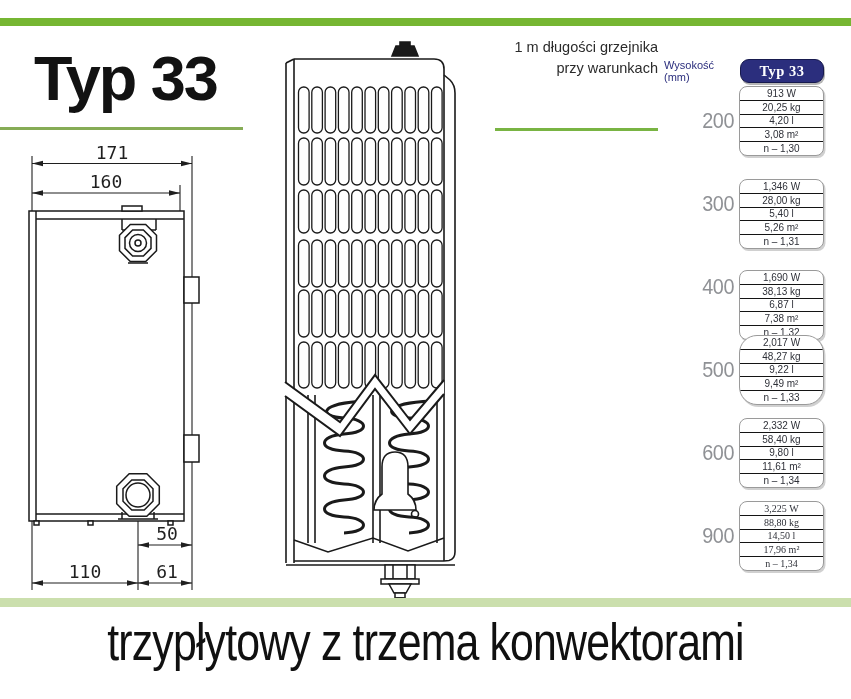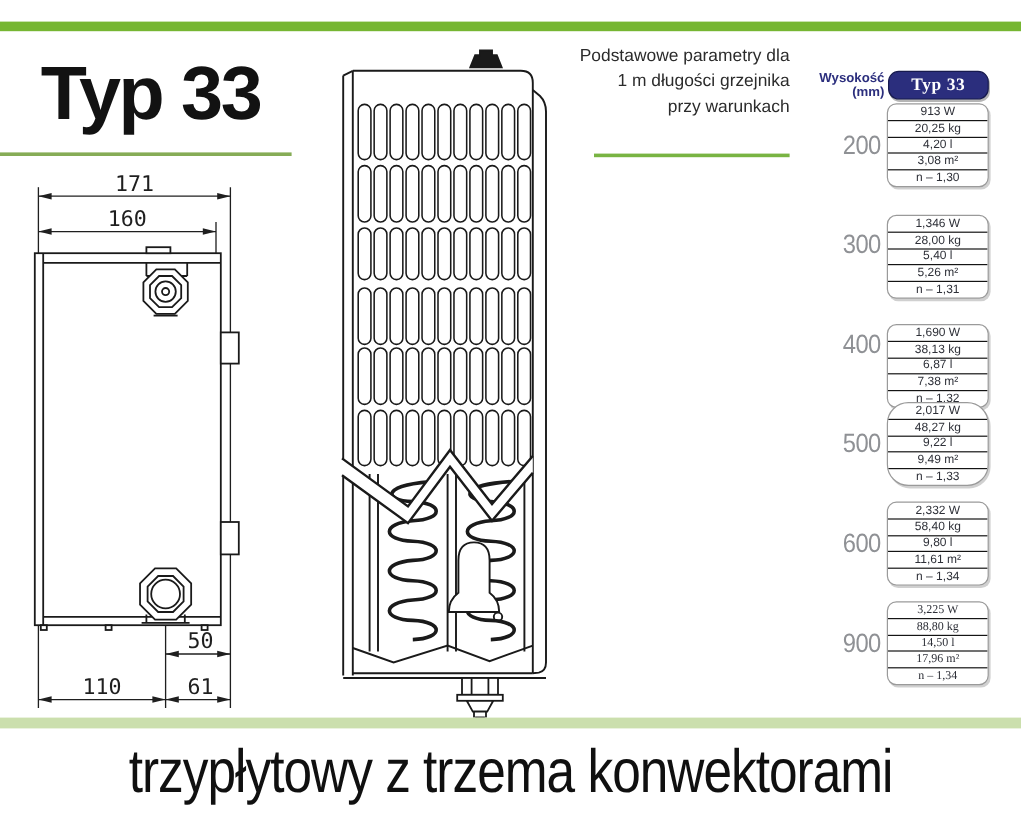--- a/index.html
+++ b/index.html
@@ -20,22 +20,22 @@
 
   #note-block {
     position:absolute; left:440px; top:37px; width:218px;
     text-align:right; font-size:14.5px; line-height:21px; color:#2b2b2b;
   }
   #note-underline { position:absolute; left:495px; top:128px; width:163px; height:3px; background:var(--underline-green2,#79b443); }
 
   
   #spec-table { position:absolute; left:664px; top:55px; width:166px; height:530px; }
   #height-header {
-    position:absolute; left:0; top:4px; width:73px; text-align:right;
-    font-size:11px; font-weight:bold; color:var(--navy,#2b2e7d);
+    position:absolute; left:0; top:4px; width:73px; text-align:left;
+    font-size:11px; font-weight:normal; color:var(--navy,#2b2e7d);
   }
   #type-badge {
     position:absolute; left:76px; top:4px; width:84px; height:24px;
     background:var(--navy,#2b2e7d); border:1px solid #171a4e; border-radius:9px;
     box-shadow:1px 2px 0 rgba(120,120,120,.55);
     display:flex; align-items:center; justify-content:center;
     color:#ffffff; font-family:"Liberation Serif", serif; font-weight:bold; font-size:14.5px; letter-spacing:.5px;
   }
   .group-box {
     position:absolute; left:75px; width:85px; height:70px;
@@ -71,21 +71,20 @@
 <body>
 
 <div id="stage">
 
   <div id="top-green-bar" class="bar"></div>
 
   <div id="page-title">Typ 33</div>
   <div id="title-underline"></div>
 
   <div id="note-block">
-    <div>Podstawowe parametry dla</div>
     <div>1 m długości grzejnika</div>
     <div>przy warunkach</div>
   </div>
   <div id="note-underline"></div>
 
   <svg id="side-view" width="250" height="460" viewBox="0 0 250 460">
     <g stroke="#1f1f1f" stroke-width="1.1" fill="none">
 
       <line x1="22" y1="16" x2="22" y2="71"></line>
       <line x1="182" y1="16" x2="182" y2="450"></line>

